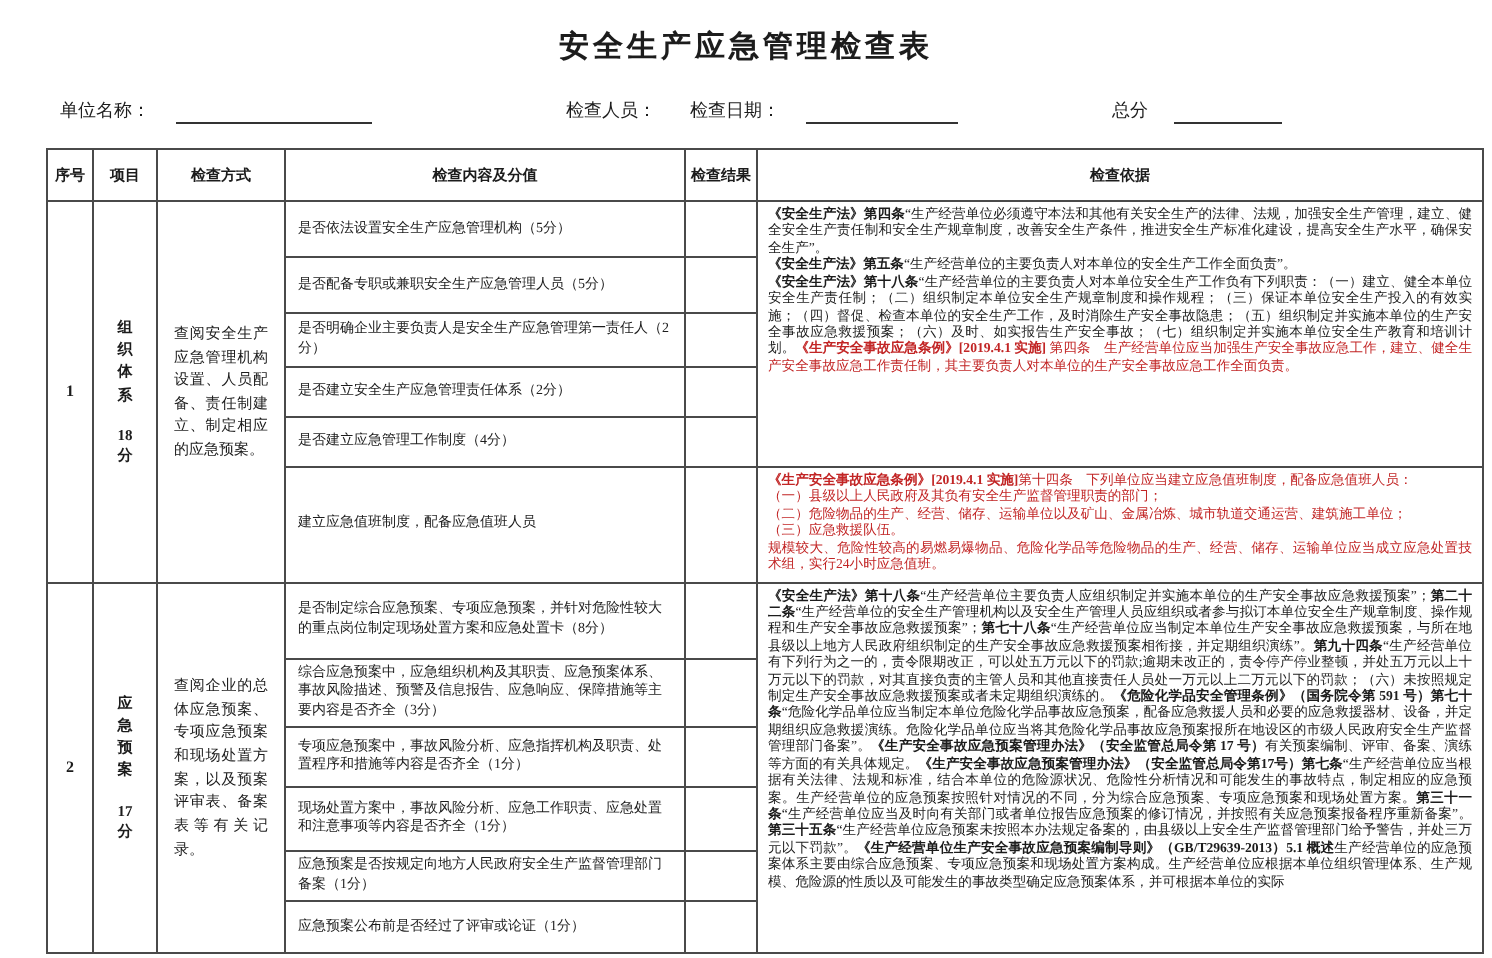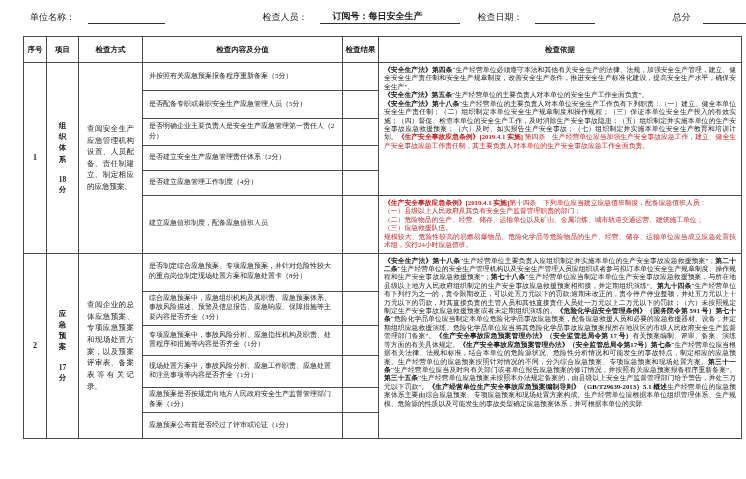--- a/index.html
+++ b/index.html
@@ -27,26 +27,26 @@
   .c-result{background:#fff;}
   .c-basis{font-size:6.8px;vertical-align:top;line-height:1.24;padding:3px 5px;white-space:pre-wrap;text-align:justify;}
   .b{font-weight:bold;}
   .r{color:#c22525;}
   .br{color:#c22525;font-weight:bold;}
 </style>
 </head>
 <body>
 
 <div class="page">
+  <div class="doc-title">安全生产应急管理检查表</div>
 
   <div class="info-row">
     <span>单位名称：</span>
       <span class="blank w1"></span>
     <span class="sp1">检查人员：</span>
-      <span class="inspector-val">订阅号：每日安全生产</span>
     <span class="sp2">检查日期：</span>
       <span class="blank w2"></span>
     <span class="sp3">总分</span>
       <span class="blank w3"></span>
   </div>
 
   <table>
     <colgroup>
       <col style="width:23px">
         <col style="width:32px">
@@ -67,21 +67,21 @@
     </thead>
     <tbody>
 
       <tr style="height:28px">
         <td class="c-no" rowspan="6">1</td>
         <td class="c-proj" rowspan="6">
           <div class="proj-name">组织体系</div>
           <div class="proj-score">18分</div>
         </td>
         <td class="c-method" rowspan="6">查阅安全生产应急管理机构设置、人员配备、责任制建立、制定相应的应急预案。</td>
-        <td class="c-item">并按照有关应急预案报备程序重新备案（5分）</td>
+        <td class="c-item">是否依法设置安全生产应急管理机构（5分）</td>
         <td class="c-result"></td>
         <td class="c-basis" rowspan="5"><span class="b">《安全生产法》第四条</span><span>“生产经营单位必须遵守本法和其他有关安全生产的法律、法规，加强安全生产管理，建立、健全安全生产责任制和安全生产规章制度，改善安全生产条件，推进安全生产标准化建设，提高安全生产水平，确保安全生产”。
 </span><span class="b">《安全生产法》第五条</span><span>“生产经营单位的主要负责人对本单位的安全生产工作全面负责”。
 </span><span class="b">《安全生产法》第十八条</span><span>“生产经营单位的主要负责人对本单位安全生产工作负有下列职责：（一）建立、健全本单位安全生产责任制；（二）组织制定本单位安全生产规章制度和操作规程；（三）保证本单位安全生产投入的有效实施；（四）督促、检查本单位的安全生产工作，及时消除生产安全事故隐患；（五）组织制定并实施本单位的生产安全事故应急救援预案；（六）及时、如实报告生产安全事故；（七）组织制定并实施本单位安全生产教育和培训计划。</span><span class="br">《生产安全事故应急条例》[2019.4.1 实施]</span><span class="r"> 第四条　生产经营单位应当加强生产安全事故应急工作，建立、健全生产安全事故应急工作责任制，其主要负责人对本单位的生产安全事故应急工作全面负责。</span></td>
       </tr>
       <tr style="height:28px">
         <td class="c-item">是否配备专职或兼职安全生产应急管理人员（5分）</td>
         <td class="c-result"></td>
       </tr>
       <tr style="height:27px">

